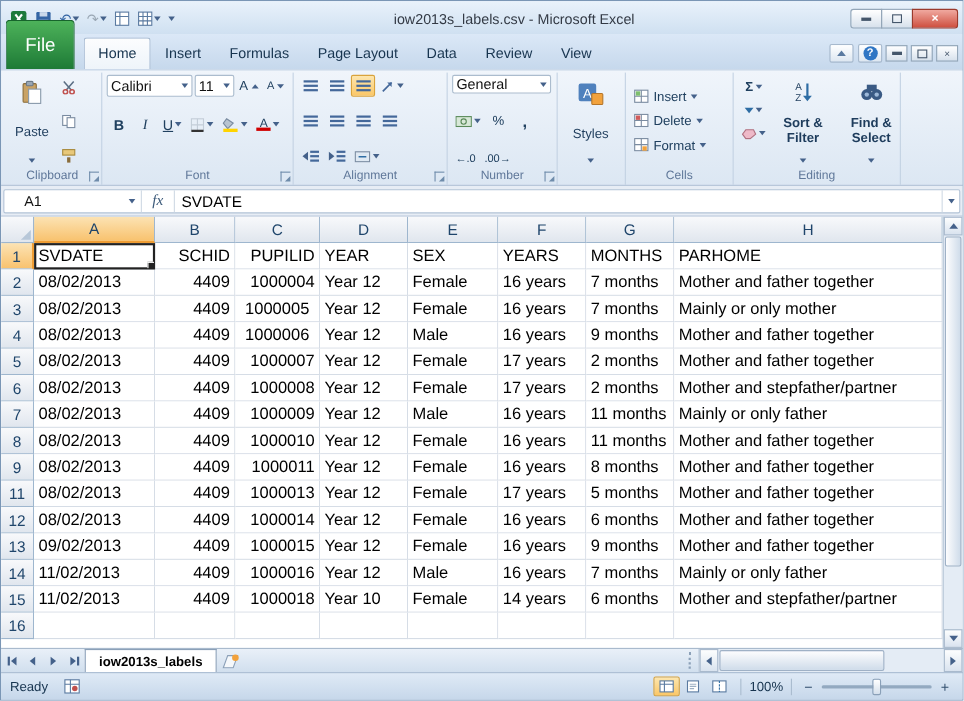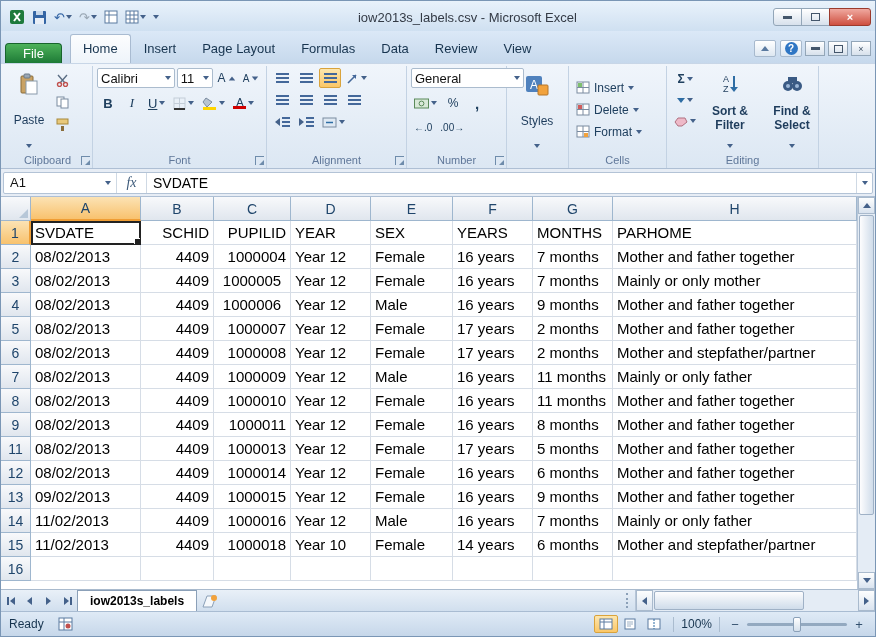--- a/index.html
+++ b/index.html
@@ -14,53 +14,53 @@
   .title { flex:1; text-align:center; font-size:13px; color:#333a45; white-space:nowrap; overflow:hidden; }
   .win-controls { display:flex; }
   .wbtn { width:29px; height:18px; border:1px solid #93a6b8; background:linear-gradient(#ffffff,#d7e1ec); display:flex; align-items:center; justify-content:center; font-size:11px; color:#44566b; margin-left:-1px; }
   .wbtn:first-child { border-radius:3px 0 0 3px; }
   .wbtn.close { width:42px; background:linear-gradient(#f0a9a0,#ce4f3f); color:#fff; border-color:#9b3a2c; border-radius:0 3px 3px 0; font-weight:bold; }
   .minbar { width:9px; height:3px; background:#44566b; }
   .restbox { width:9px; height:8px; border:1px solid #44566b; background:transparent; }
 
   
   .tabrow { height:32px; flex:0 0 32px; background:linear-gradient(#dbe8f7,#c6d8ec); display:flex; align-items:flex-end; padding:0 4px; }
-  .filetab { background:linear-gradient(#4db25a,#1d7a36); color:#fff; font-size:13px; padding:2px 17px; border:1px solid #17642c; border-bottom:none; border-radius:4px 4px 0 0; margin-right:8px; }
+  .filetab { background:linear-gradient(#4db25a,#1d7a36); color:#fff; font-size:17px; padding:12px 17px; border:1px solid #17642c; border-bottom:none; border-radius:4px 4px 0 0; margin-right:8px; }
   .rtab { font-size:13px; color:#17344f; padding:6px 12px 7px; border:1px solid transparent; border-bottom:none; }
   .rtab.active { background:linear-gradient(#fcfdfe,#eef4fa); border-color:#a9bbd1; border-radius:3px 3px 0 0; }
   .tabrow-right { margin-left:auto; display:flex; align-items:center; gap:4px; padding-bottom:6px; }
   .chev-up { width:0; height:0; border-left:4px solid transparent; border-right:4px solid transparent; border-bottom:5px solid #5a7aa0; }
   .chevbtn, .helpbtn { width:22px; height:17px; display:flex; align-items:center; justify-content:center; border:1px solid #a7b9cd; border-radius:2px; background:linear-gradient(#fff,#dde7f1); }
   .helpbtn span { width:13px; height:13px; border-radius:50%; background:#2f76c4; color:#fff; font-size:10px; font-weight:bold; display:flex; align-items:center; justify-content:center; }
   .wb-ctl { width:20px; height:15px; font-size:9px; }
 
   
   .ribbon { height:106px; flex:0 0 106px; background:linear-gradient(#f0f5fb,#dce7f3); border-top:1px solid #c8d6e7; border-bottom:1px solid #aebfd4; display:flex; padding:2px 0 0 2px; }
   .rgroup { position:relative; border-right:1px solid #c3d2e3; padding:2px 4px 17px 4px; display:flex; }
   .rgroup-label { position:absolute; left:0; right:0; bottom:2px; text-align:center; font-size:11px; color:#5f7799; }
   .launcher { position:absolute; right:2px; bottom:3px; width:9px; height:9px; border-left:1px solid #6f8cab; border-top:1px solid #6f8cab; }
   .launcher:after { content:""; position:absolute; right:0; bottom:0; width:0; height:0; border-left:5px solid transparent; border-bottom:5px solid #6f8cab; }
   .dd { width:0; height:0; border-left:3px solid transparent; border-right:3px solid transparent; border-top:4px solid #44618a; display:inline-block; }
   .sbtn { display:flex; align-items:center; justify-content:center; gap:2px; height:20px; min-width:22px; padding:0 2px; border:1px solid transparent; border-radius:2px; font-size:12px; color:#20405f; }
   .sbtn.active { background:linear-gradient(#fde6ae,#fbc767); border-color:#d9a33c; }
   .bigbtn { display:flex; flex-direction:column; align-items:center; justify-content:space-between; padding:4px 3px 2px; border:1px solid transparent; border-radius:3px; font-size:12px; color:#1e3c5c; text-align:center; }
   .combo { display:flex; align-items:center; justify-content:space-between; background:#fff; border:1px solid #abbcce; height:20px; font-size:13px; padding:0 3px; border-radius:2px; color:#111; }
-  .rcol { display:flex; flex-direction:column; justify-content:flex-start; gap:2px; }
+  .rcol { display:flex; flex-direction:column; justify-content:flex-start; gap:12px; }
   .rrow { display:flex; align-items:center; gap:2px; }
   .lines { width:13px; height:2px; background:#44689a; box-shadow:0 4px 0 #44689a, 0 8px 0 #44689a; margin-bottom:8px; }
   .boldletter { font-weight:bold; font-size:13px; }
   .italletter { font-style:italic; font-family:"Liberation Serif", serif; font-size:13px; }
   .undletter { text-decoration:underline; font-size:13px; }
   .colorbar { display:block; width:13px; height:3px; margin-top:-1px; }
   .cellbtn { display:flex; align-items:center; gap:4px; height:21px; font-size:12px; color:#20405f; padding:0 3px; }
   .twoline { width:54px; line-height:1.15;font-weight:bold; }
 
   
   .fbar { height:28px; flex:0 0 28px; background:#e7edf5; border-bottom:1px solid #aebfd4; display:flex; align-items:center; padding:3px 2px; }
-  .fbar-inner { display:flex; flex:1; height:22px; background:#fff; border:1px solid #b3c3d6; border-radius:2px; align-items:stretch; }
+  .fbar-inner { display:flex; flex:1; height:22px; background:#fff; border:1px solid #b3c3d6; border-radius:2px; align-items:stretch;padding-left:12px; }
   .namebox { width:96px; display:flex; align-items:center; padding:0 6px; font-size:13px; color:#111; }
   .nb-dd { width:17px; display:flex; align-items:center; justify-content:center; border-right:1px solid #cfd9e4; }
   .fx { width:30px; display:flex; align-items:center; justify-content:center; font-style:italic; font-family:"Liberation Serif", serif; font-size:14px; color:#3c5a7a; border-right:1px solid #cfd9e4; }
   .fcontent { flex:1; display:flex; align-items:center; padding:0 6px; font-size:14px; color:#000; }
   .fexpand { width:16px; display:flex; align-items:center; justify-content:center; border-left:1px solid #cfd9e4; }
 
   
   .gridwrap { height:392px; flex:0 0 392px; display:flex; background:#fff; }
   .gridclip { width:856px; overflow:hidden; }
   table.sheet { border-collapse:separate; border-spacing:0; table-layout:fixed; }
@@ -165,22 +165,22 @@
       <div class="wbtn close">
           <span>×</span>
         </div>
     </div>
   </div>
 
   <div class="tabrow">
     <div class="filetab">File</div>
     <div class="rtab active">Home</div>
     <div class="rtab">Insert</div>
+    <div class="rtab">Formulas</div>
     <div class="rtab">Page Layout</div>
-    <div class="rtab">Formulas</div>
     <div class="rtab">Data</div>
     <div class="rtab">Review</div>
     <div class="rtab">View</div>
     <div class="tabrow-right">
       <div class="chevbtn">
           <span class="chev-up"></span>
         </div>
       <div class="chevbtn helpbtn">
           <span>?</span>
         </div>
@@ -343,21 +343,21 @@
             <span class="dd"></span>
           </div>
         </div>
       </div>
       <div class="rgroup-label">Alignment</div>
       <span class="launcher"></span>
     </div>
 
     <div class="rgroup" style="width:100px">
       <div class="rcol" style="width:100%">
-        <div class="combo" style="width:113px">
+        <div class="combo" style="width:90px">
             <span>General</span>
             <span class="dd"></span>
           </div>
         <div class="rrow" style="margin-top:3px">
           <div class="sbtn">
             <svg width="15" height="11">
                 <rect x="0.5" y="1" width="14" height="9" fill="#d8e8d8" stroke="#5a8a5a"></rect>
                 <circle cx="7.5" cy="5.5" r="2.4" fill="none" stroke="#5a8a5a"></circle>
               </svg>
             <span class="dd"></span>

